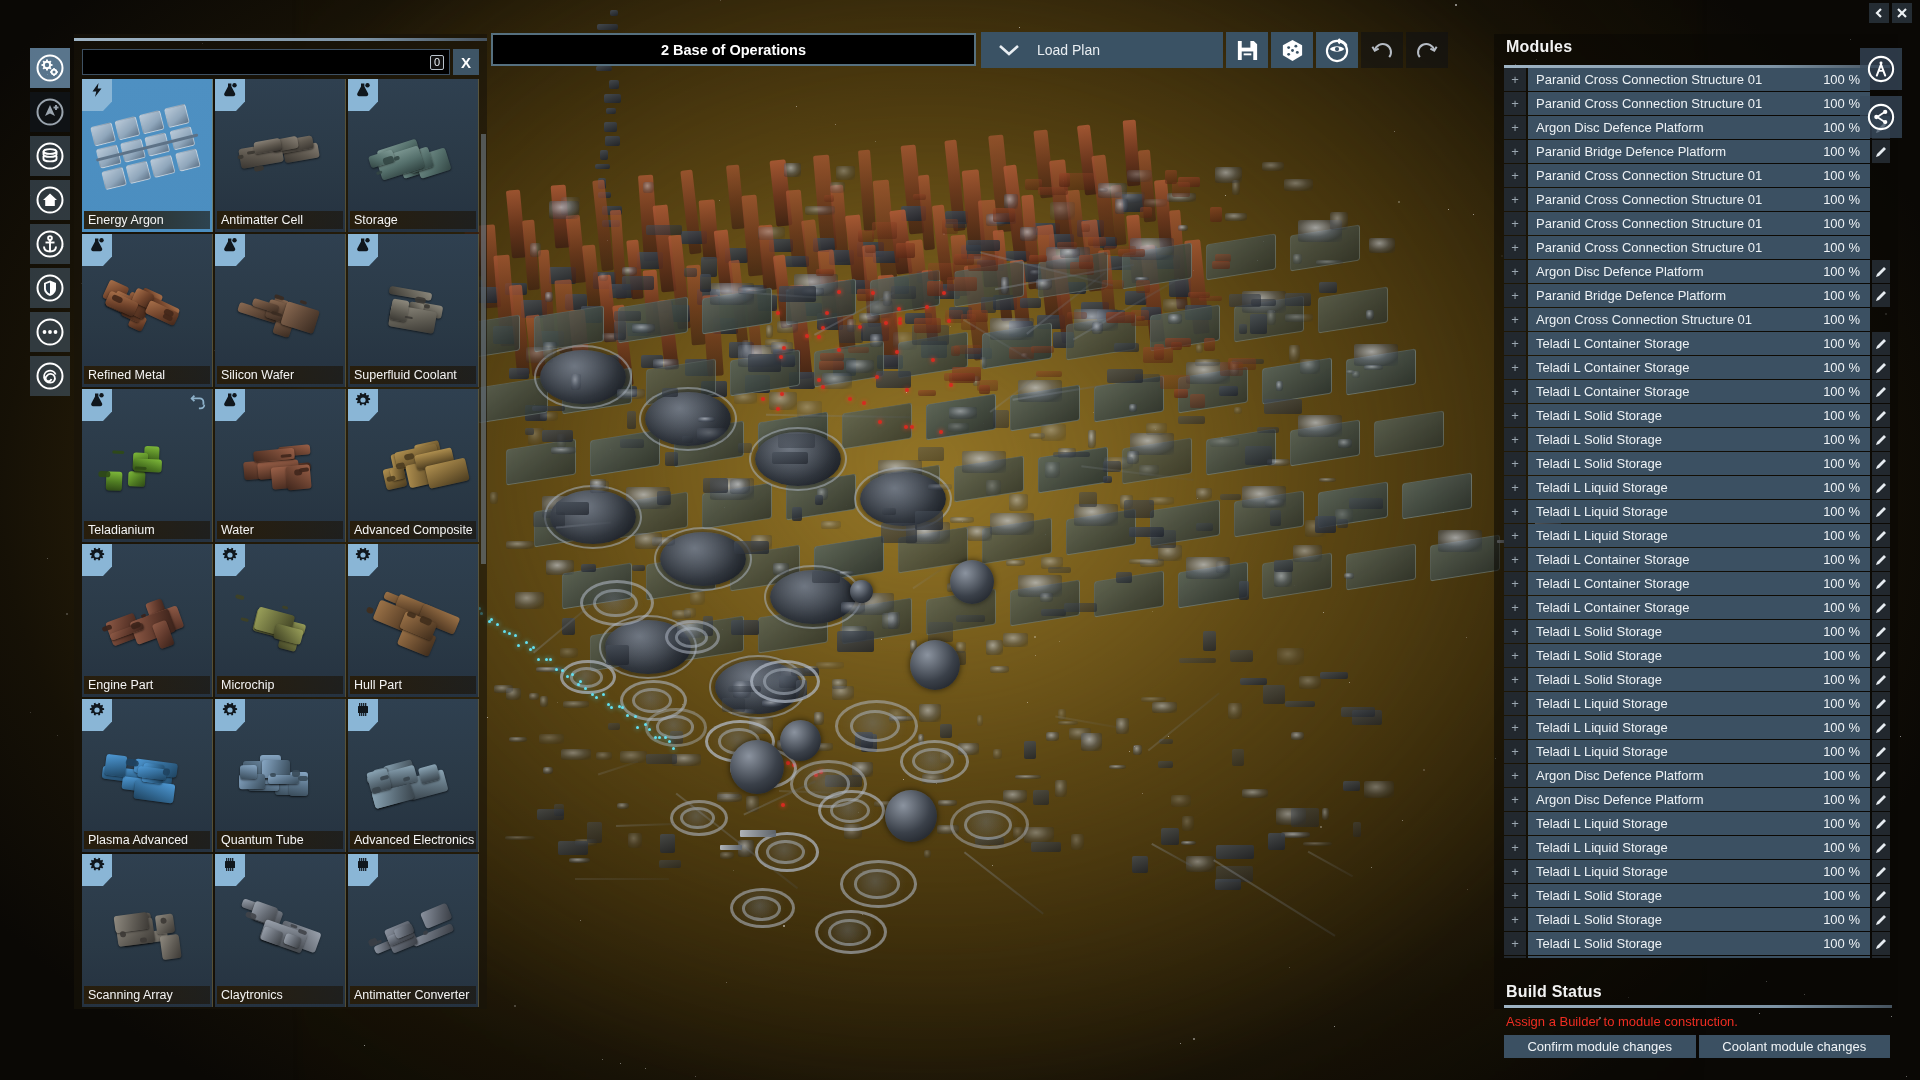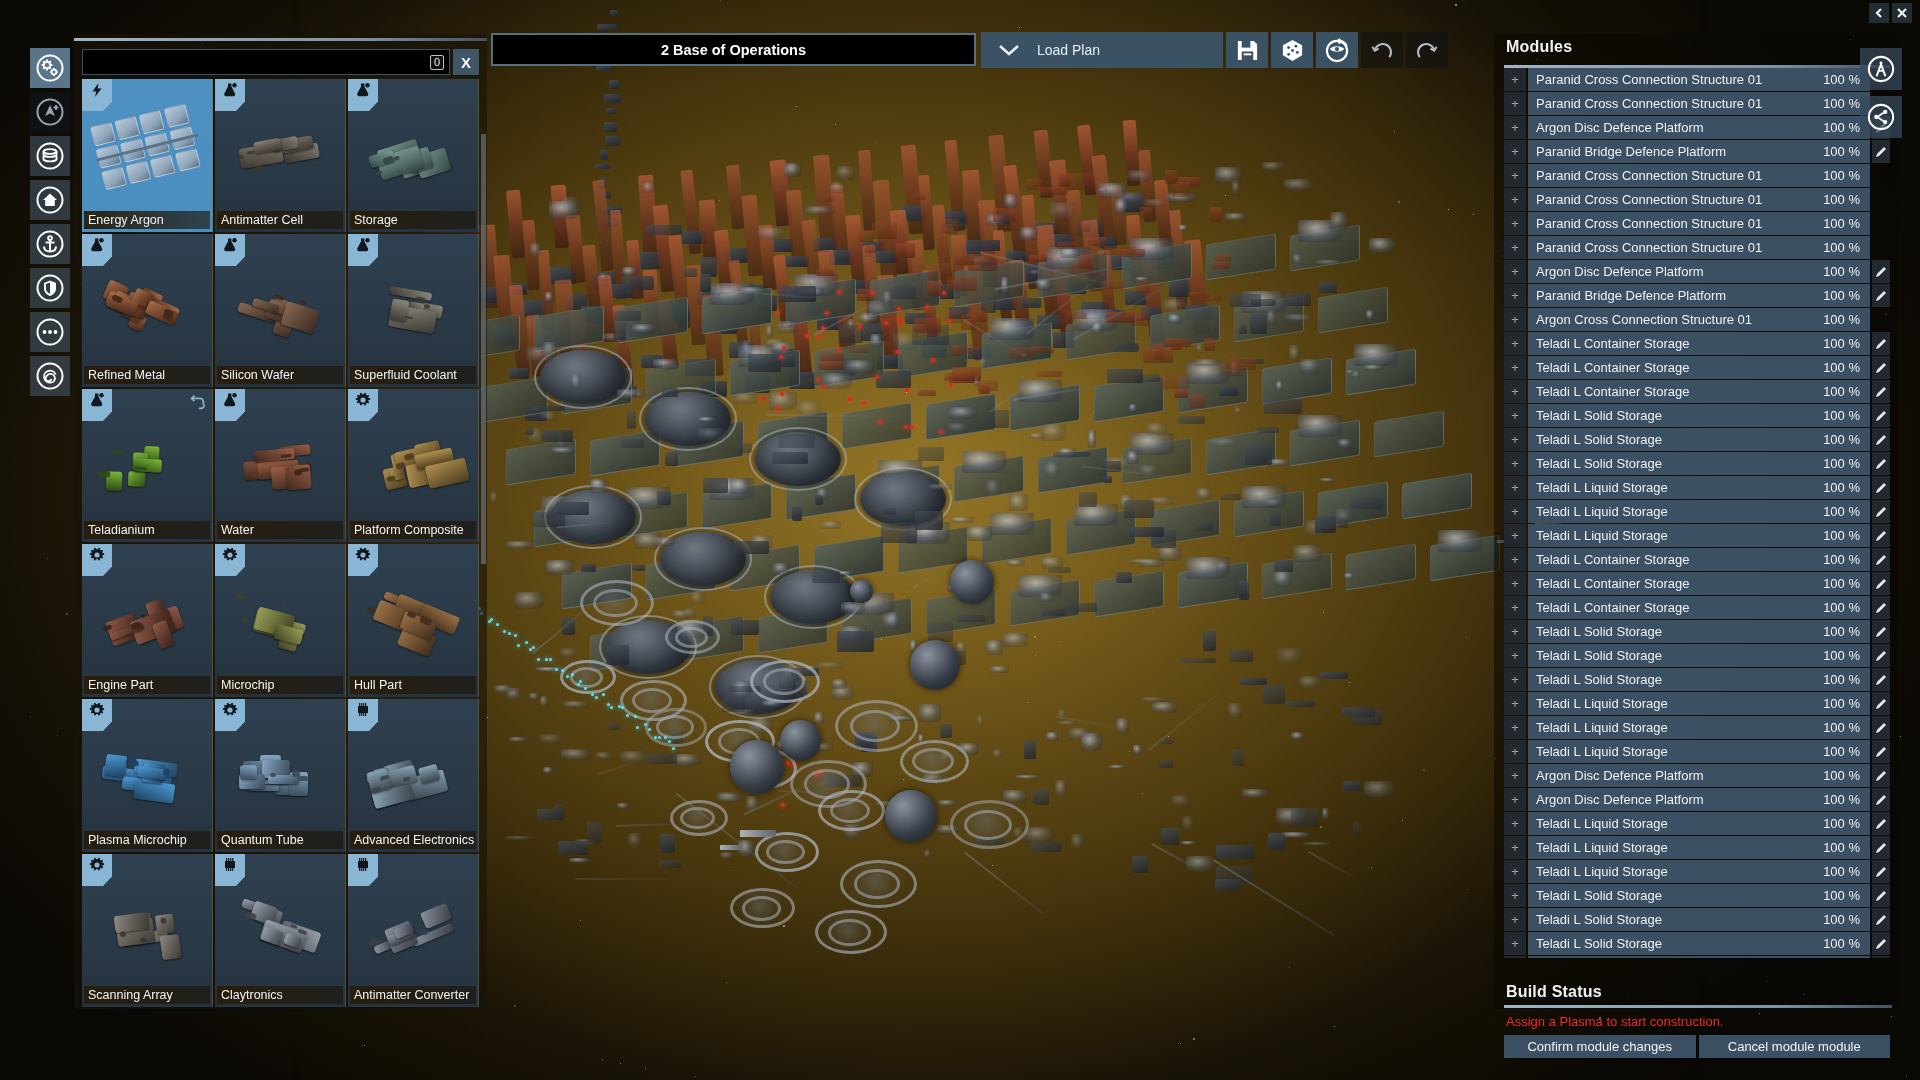--- a/index.html
+++ b/index.html
@@ -1746,21 +1746,21 @@
               <div class="shape" style="left:44.9%;top:63.3%;width:25.1%;height:20.5%;background:linear-gradient(218deg,#b09050,#7a6234 55%,#4b3c20);box-shadow:0 1px 2px rgba(0,0,0,.55);"></div>
               <div class="shape" style="left:41.1%;top:55.7%;width:30.7%;height:33.0%;background:linear-gradient(101deg,#b09050,#7a6234 55%,#4b3c20);box-shadow:0 1px 2px rgba(0,0,0,.55);"></div>
               <div class="shape" style="left:51.6%;top:44.5%;width:40.0%;height:20.9%;background:linear-gradient(179deg,#b09050,#7a6234 55%,#4b3c20);box-shadow:0 1px 2px rgba(0,0,0,.55);"></div>
               <div class="shape" style="left:23.5%;top:55.0%;width:15.4%;height:17.0%;background:linear-gradient(101deg,#b09050,#7a6234 55%,#4b3c20);box-shadow:0 1px 2px rgba(0,0,0,.55);"></div>
               <div class="shape" style="left:60.5%;top:62.1%;width:42.6%;height:32.9%;background:linear-gradient(165deg,#b09050,#7a6234 55%,#4b3c20);box-shadow:0 1px 2px rgba(0,0,0,.55);"></div>
               <div class="shape" style="left:41.2%;top:39.9%;width:11.1%;height:8.0%;background:#4b3c20;opacity:.9;"></div>
               <div class="shape" style="left:18.8%;top:65.3%;width:8.9%;height:7.5%;background:#4b3c20;opacity:.9;"></div>
               <div class="shape" style="left:30.8%;top:50.3%;width:9.3%;height:8.4%;background:#4b3c20;opacity:.9;"></div>
             </div>
           </div>
-          <div class="mod-label">Platform Composite</div>
+          <div class="mod-label">Advanced Composite</div>
         </div>
         <div class="mod-cell">
           <div class="mod-tag">
             <svg viewBox="0 0 16 16">
               <path d="M8 2 l1 .2 .6-1.4 1.6 .5 -.2 1.5 .9 .7 1.3-.8 1 1.3 -1 1.1 .4 1 1.5 .1 0 1.7 -1.5 .2 -.4 1 1 1.1 -1 1.3 -1.3-.8 -.9 .7 .2 1.5 -1.6 .5 -.6-1.4 -1 .2 -1-.2 -.6 1.4 -1.6-.5 .2-1.5 -.9-.7 -1.3 .8 -1-1.3 1-1.1 -.4-1 -1.5-.2 0-1.7 1.5-.1 .4-1 -1-1.1 1-1.3 1.3 .8 .9-.7 -.2-1.5 1.6-.5 .6 1.4 Z"></path>
               <circle cx="8" cy="8" r="2.6" fill="#8ab6d6"></circle>
             </svg>
           </div>
           <div class="mod-art">
             <div style="position:absolute;left:6%;top:12%;width:88%;height:74%;transform:rotate(-20.2deg);">
@@ -1838,21 +1838,21 @@
               <div class="shape" style="left:25.8%;top:63.3%;width:36.2%;height:17.7%;background:linear-gradient(168deg,#4f9ad6,#336b97 55%,#1f435f);box-shadow:0 1px 2px rgba(0,0,0,.55);"></div>
               <div class="shape" style="left:39.2%;top:66.0%;width:42.3%;height:27.3%;background:linear-gradient(196deg,#4f9ad6,#336b97 55%,#1f435f);box-shadow:0 1px 2px rgba(0,0,0,.55);"></div>
               <div class="shape" style="left:5.9%;top:34.7%;width:22.6%;height:30.1%;background:linear-gradient(167deg,#4f9ad6,#336b97 55%,#1f435f);box-shadow:0 1px 2px rgba(0,0,0,.55);"></div>
               <div class="shape" style="left:45.5%;top:39.2%;width:22.5%;height:27.1%;background:linear-gradient(104deg,#4f9ad6,#336b97 55%,#1f435f);box-shadow:0 1px 2px rgba(0,0,0,.55);"></div>
               <div class="shape" style="left:41.1%;top:45.6%;width:29.5%;height:15.5%;background:linear-gradient(160deg,#4f9ad6,#336b97 55%,#1f435f);box-shadow:0 1px 2px rgba(0,0,0,.55);"></div>
               <div class="shape" style="left:67.1%;top:44.7%;width:7.0%;height:9.7%;background:#1f435f;opacity:.9;"></div>
               <div class="shape" style="left:27.0%;top:37.6%;width:12.0%;height:9.1%;background:#1f435f;opacity:.9;"></div>
               <div class="shape" style="left:34.3%;top:37.9%;width:5.9%;height:8.9%;background:#1f435f;opacity:.9;"></div>
             </div>
           </div>
-          <div class="mod-label">Plasma Microchip</div>
+          <div class="mod-label">Plasma Advanced</div>
         </div>
         <div class="mod-cell">
           <div class="mod-tag">
             <svg viewBox="0 0 16 16">
               <path d="M8 2 l1 .2 .6-1.4 1.6 .5 -.2 1.5 .9 .7 1.3-.8 1 1.3 -1 1.1 .4 1 1.5 .1 0 1.7 -1.5 .2 -.4 1 1 1.1 -1 1.3 -1.3-.8 -.9 .7 .2 1.5 -1.6 .5 -.6-1.4 -1 .2 -1-.2 -.6 1.4 -1.6-.5 .2-1.5 -.9-.7 -1.3 .8 -1-1.3 1-1.1 -.4-1 -1.5-.2 0-1.7 1.5-.1 .4-1 -1-1.1 1-1.3 1.3 .8 .9-.7 -.2-1.5 1.6-.5 .6 1.4 Z"></path>
               <circle cx="8" cy="8" r="2.6" fill="#8ab6d6"></circle>
             </svg>
           </div>
           <div class="mod-art">
             <div style="position:absolute;left:6%;top:12%;width:88%;height:74%;transform:rotate(-0.2deg);">
@@ -2480,20 +2480,20 @@
           <div class="plus">+</div>
           <div class="body"></div>
           <div class="pencil"></div>
         </div>
       </div>
   </div>
 
   <div id="build-status">
     <div class="panel-title" id="bs-title">Build Status</div>
     <div class="hr-accent" id="bs-accent"></div>
-    <div id="bs-msg">Assign a Plasma to start construction.</div>
+    <div id="bs-msg">Assign a Builder to module construction.</div>
     <div id="bs-buttons">
       <div class="bsbtn">Confirm module changes</div>
-      <div class="bsbtn">Cancel module module</div>
+      <div class="bsbtn">Coolant module changes</div>
     </div>
   </div>
 
 </div>
 
 </body></html>

